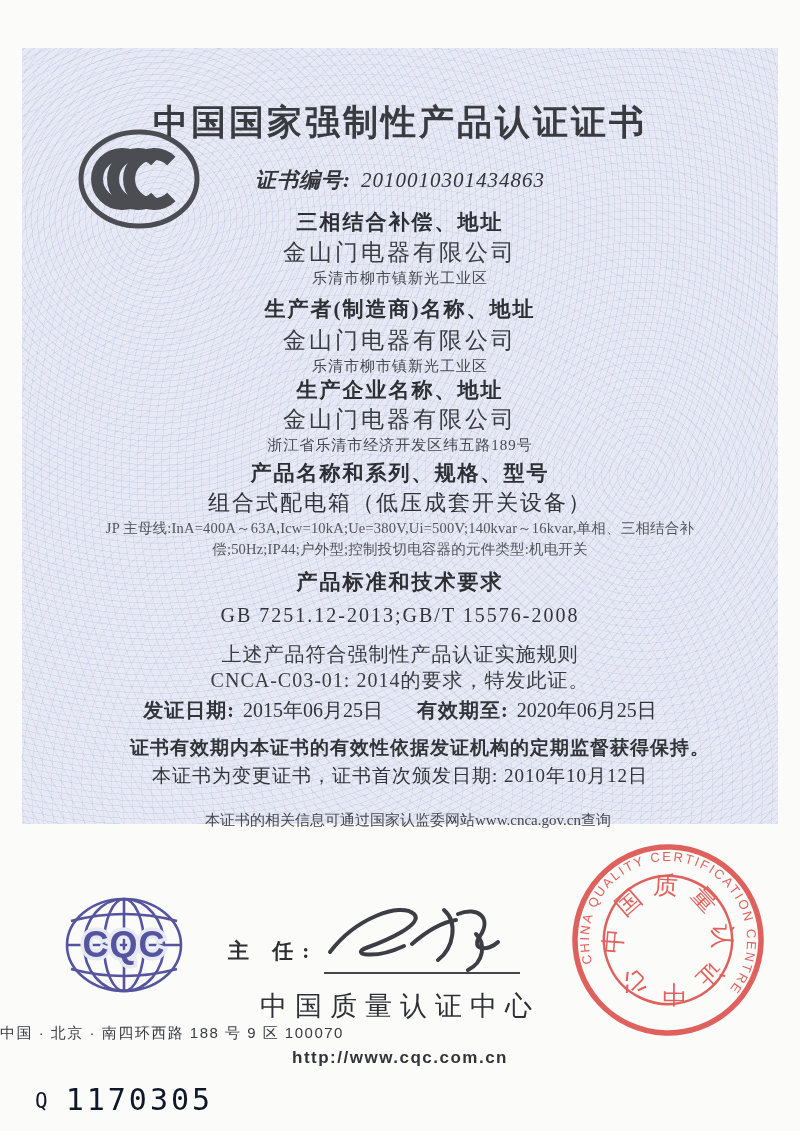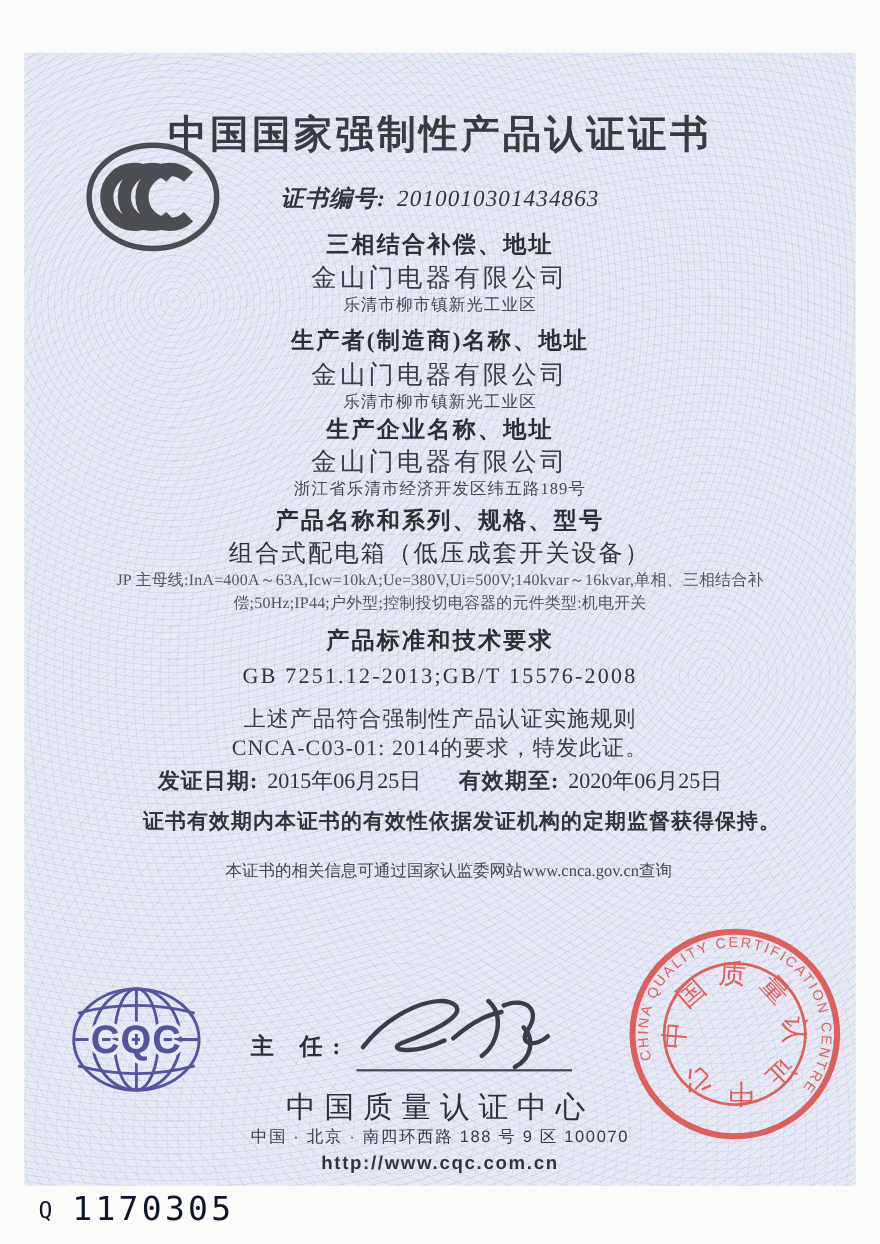--- a/index.html
+++ b/index.html
@@ -3,21 +3,21 @@
 <meta charset="utf-8">
 <style>
   * { margin:0; padding:0; box-sizing:border-box; }
   body {
     width:800px; height:1131px; position:relative;
     background:#fbfbf9;
     font-family:"Liberation Serif", serif;
     overflow:hidden;
   }
   .cert {
-    position:absolute; left:22px; top:48px; width:756px; height:1030px;
+    position:absolute; left:22px; top:48px; width:756px; height:776px;
     background-color:#e7eaf4;
     background-image:
       repeating-radial-gradient(circle at 18% 22%, rgba(125,145,200,.16) 0 1px, transparent 1px 6px),
       repeating-radial-gradient(circle at 82% 55%, rgba(125,145,200,.13) 0 1px, transparent 1px 8px),
       repeating-radial-gradient(circle at 45% 95%, rgba(125,145,200,.11) 0 1px, transparent 1px 10px);
     text-align:center;
     color:#33343a;
     padding-top:55px;
   }
   .ccc-logo { position:absolute; left:53px; top:78px; }
@@ -47,21 +47,21 @@
   .info { margin-top:21px; font-size:15px; line-height:20px; color:#45464e;padding-left:16px; }
 
   .cqc-logo { position:absolute; left:62px; top:893px; }
   .director-row { position:absolute; left:228px; top:928px; width:310px; text-align:left; }
   .director-label { font-size:21px; font-weight:bold; letter-spacing:9px; color:#2e2f34; vertical-align:bottom; line-height:46px; }
   .sig-wrap { display:inline-block; position:relative; width:196px; height:46px; margin-left:6px;
               border-bottom:2px solid #45464c; vertical-align:bottom; }
   .sig-wrap svg { position:absolute; left:-8px; bottom:-6px; }
   .org-name { position:absolute; left:0; top:988px; width:100%; text-align:center;
               font-family:"Liberation Sans", sans-serif; font-size:27px; letter-spacing:8px; color:#2f3036; }
-  .org-addr { position:absolute; left:0; top:1024px; width:100%; text-align:center;
+  .org-addr { position:absolute; left:0; top:1024px; width:100%; text-align:left;
               font-family:"Liberation Sans", sans-serif; font-size:15px; letter-spacing:1.5px; color:#3a3b41; }
   .org-url  { position:absolute; left:0; top:1048px; width:100%; text-align:center;
               font-family:"Liberation Sans", sans-serif; font-size:17px; font-weight:bold; letter-spacing:1.5px; color:#33343a; }
   .stamp { position:absolute; left:568px; top:840px; opacity:.92; }
   .serial { position:absolute; left:35px; top:1082px; color:#0f172a;
             font-family:"DejaVu Sans Mono", monospace; }
   .serial .q { font-size:21px; vertical-align:2px; margin-right:18px; }
   .serial .num { font-size:30px; letter-spacing:3px; }
 </style>
 </head>
@@ -111,20 +111,21 @@
   <div class="dates">
     <span>
       <span class="lbl">发证日期:</span><span>2015年06月25日</span>
     </span>
     <span>
       <span class="lbl">有效期至:</span><span>2020年06月25日</span>
     </span>
   </div>
 
   <div class="validity">证书有效期内本证书的有效性依据发证机构的定期监督获得保持。</div>
+  <div class="change">本证书为变更证书，证书首次颁发日期: 2010年10月12日</div>
   <div class="info">本证书的相关信息可通过国家认监委网站www.cnca.gov.cn查询</div>
 </div>
 
 <div class="cqc-logo">
   <svg width="124" height="104" viewBox="0 0 124 104">
     <g fill="none" stroke="#55549e" stroke-width="2.6">
       <ellipse cx="62" cy="52" rx="57" ry="46"></ellipse>
       <ellipse cx="62" cy="52" rx="40" ry="46"></ellipse>
       <ellipse cx="62" cy="52" rx="20" ry="46"></ellipse>
       <line x1="62" y1="6" x2="62" y2="98"></line>

